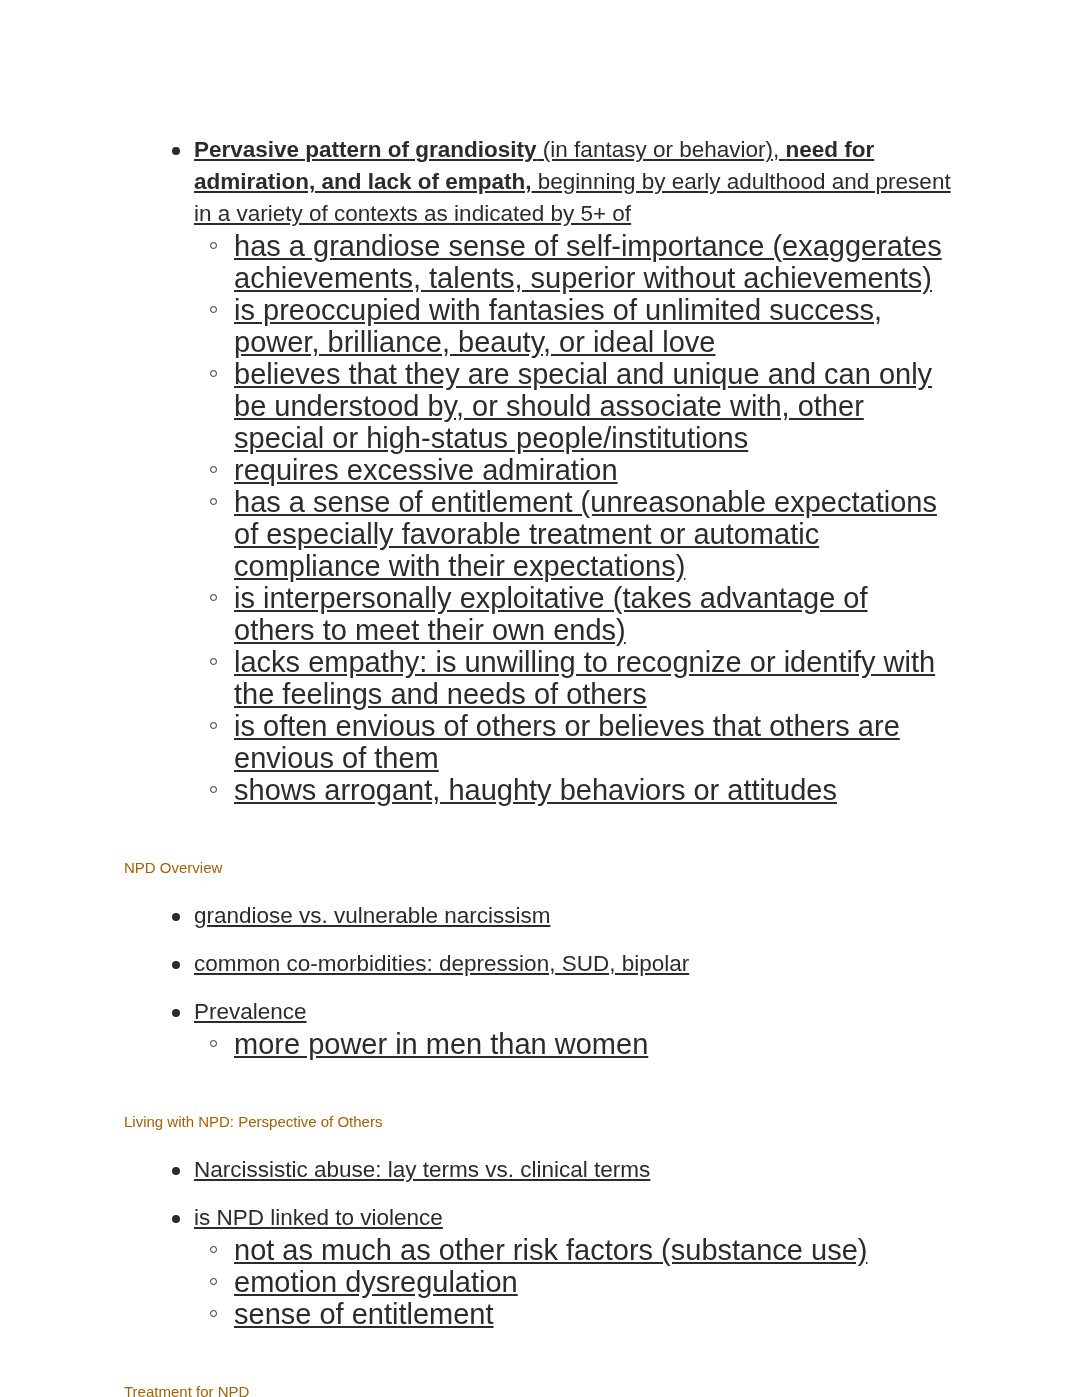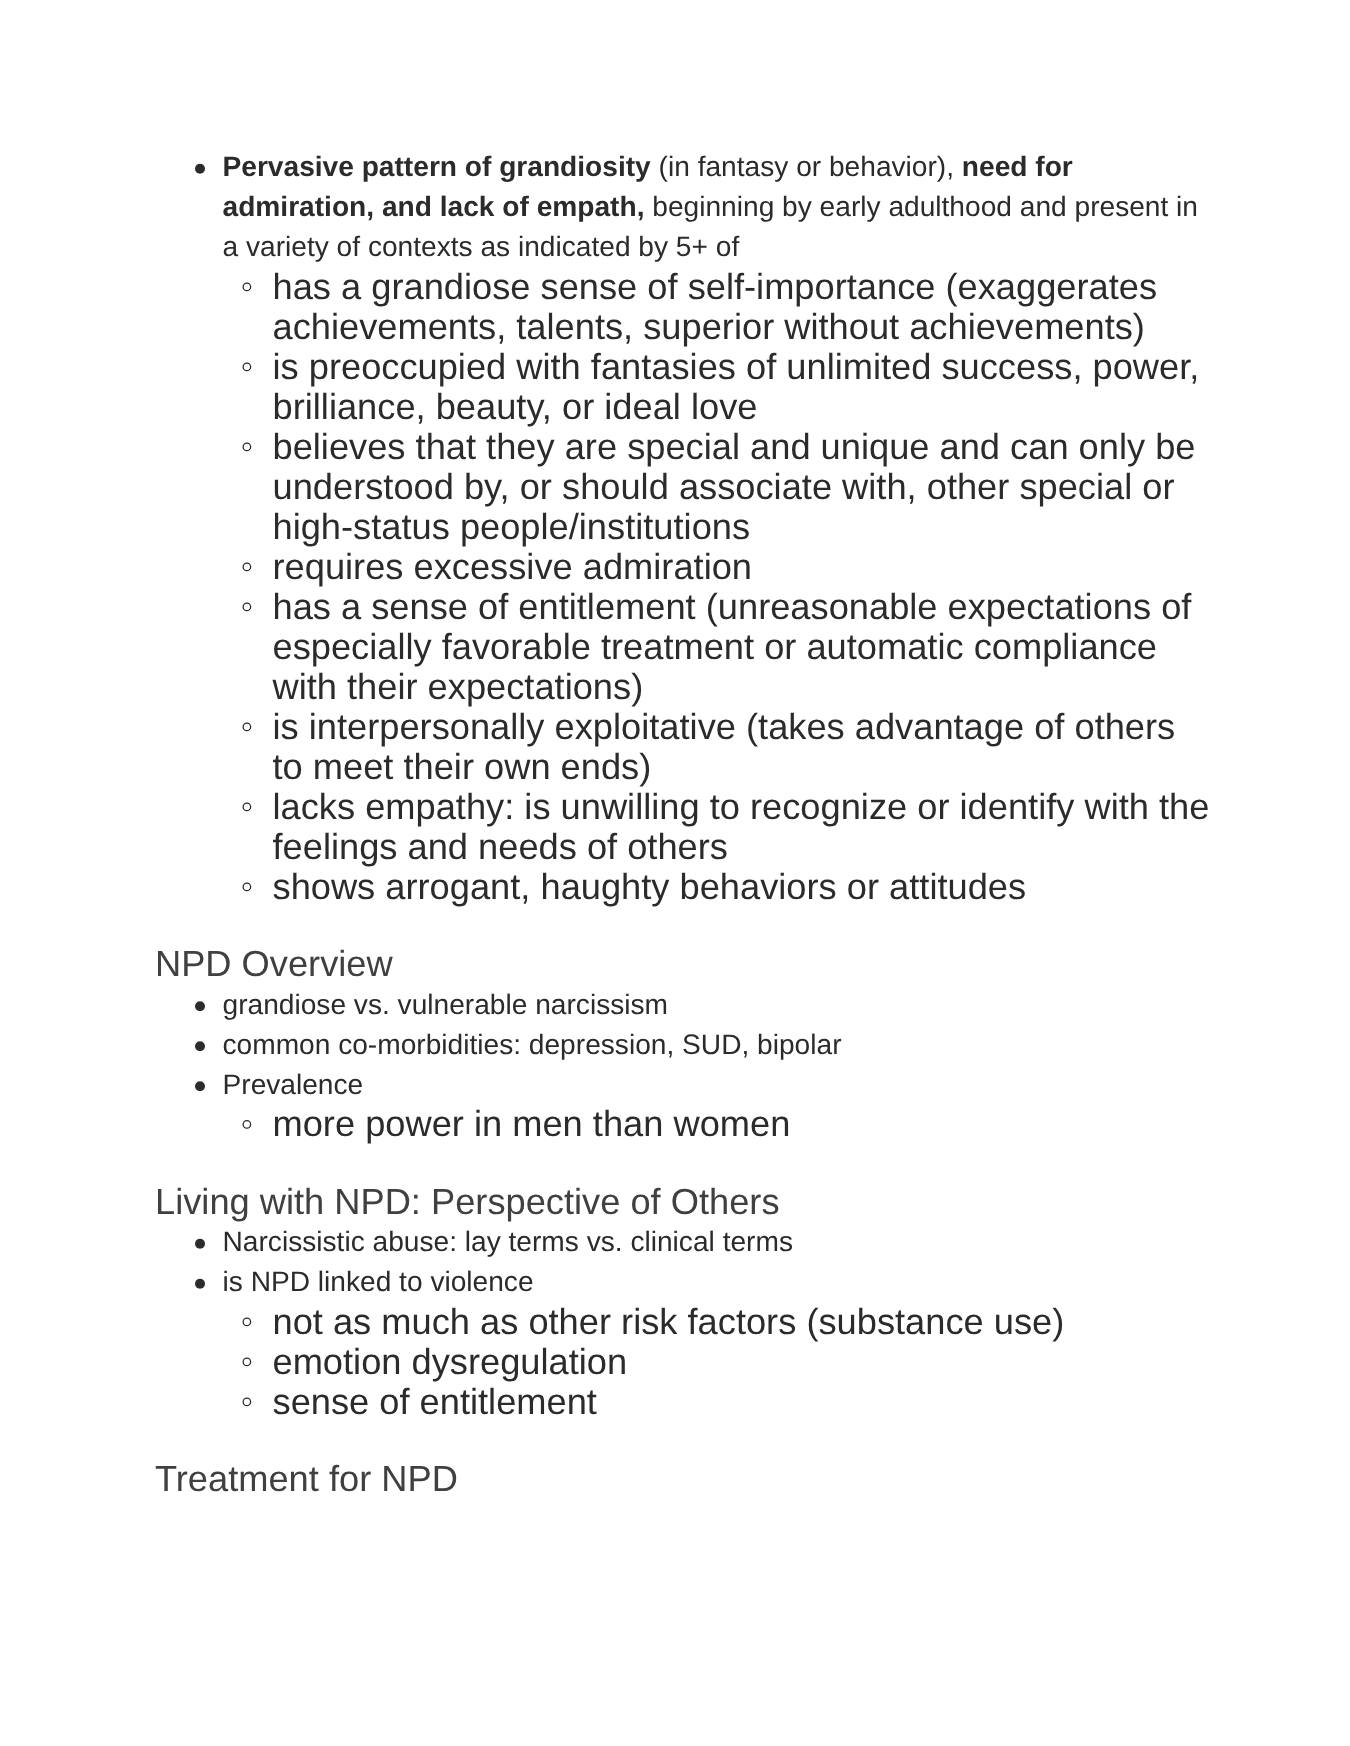--- a/index.html
+++ b/index.html
@@ -26,21 +26,22 @@
   ul.lvl1 {
     list-style: none;
     margin: 0;
     padding: 0;
   }
   ul.lvl1 > li {
     position: relative;
     padding-left: 54px;
     font-size: 22.5px;
     line-height: 32px;
-    margin: 0;
+    margin: 16px;
+    text-decoration: underline;
   }
   ul.lvl1 > li::before {
     content: "";
     position: absolute;
     left: 32px;
     top: 13px;
     width: 8px;
     height: 8px;
     border-radius: 50%;
     background: #2b2b2b;
@@ -64,26 +65,26 @@
     top: 12px;
     width: 7px;
     height: 7px;
     border-radius: 50%;
     border: 1.4px solid #2b2b2b;
     background: transparent;
     box-sizing: border-box;
   }
 
   .section-heading {
-    font-size: 29px;
+    font-size: 15px;
     line-height: 32px;
     margin: 0;
     padding-left: 0;
     font-weight: normal;
-    color: #404040;
+    color: #a16207;
   }
   .spacer {
     height: 30px;
   }
   b.strong {
     font-weight: bold;
   }
   .block {
     margin: 0;
   }
@@ -98,20 +99,21 @@
       <span class="block"><b class="strong">Pervasive pattern of grandiosity</b><span> (in fantasy or behavior), </span><b class="strong">need for admiration, and lack of empath,</b><span> beginning by early adulthood and present in a variety of contexts as indicated by 5+ of</span></span>
 
       <ul class="lvl2">
         <li>has a grandiose sense of self-importance (exaggerates achievements, talents, superior without achievements)</li>
         <li>is preoccupied with fantasies of unlimited success, power, brilliance, beauty, or ideal love</li>
         <li>believes that they are special and unique and can only be understood by, or should associate with, other special or high-status people/institutions</li>
         <li>requires excessive admiration</li>
         <li>has a sense of entitlement (unreasonable expectations of especially favorable treatment or automatic compliance with their expectations)</li>
         <li>is interpersonally exploitative (takes advantage of others to meet their own ends)</li>
         <li>lacks empathy: is unwilling to recognize or identify with the feelings and needs of others</li>
+        <li>is often envious of others or believes that others are envious of them</li>
         <li>shows arrogant, haughty behaviors or attitudes</li>
       </ul>
     </li>
   </ul>
 
   <div class="spacer"></div>
 
   <p class="section-heading">NPD Overview</p>
   <ul class="lvl1">
     <li>

